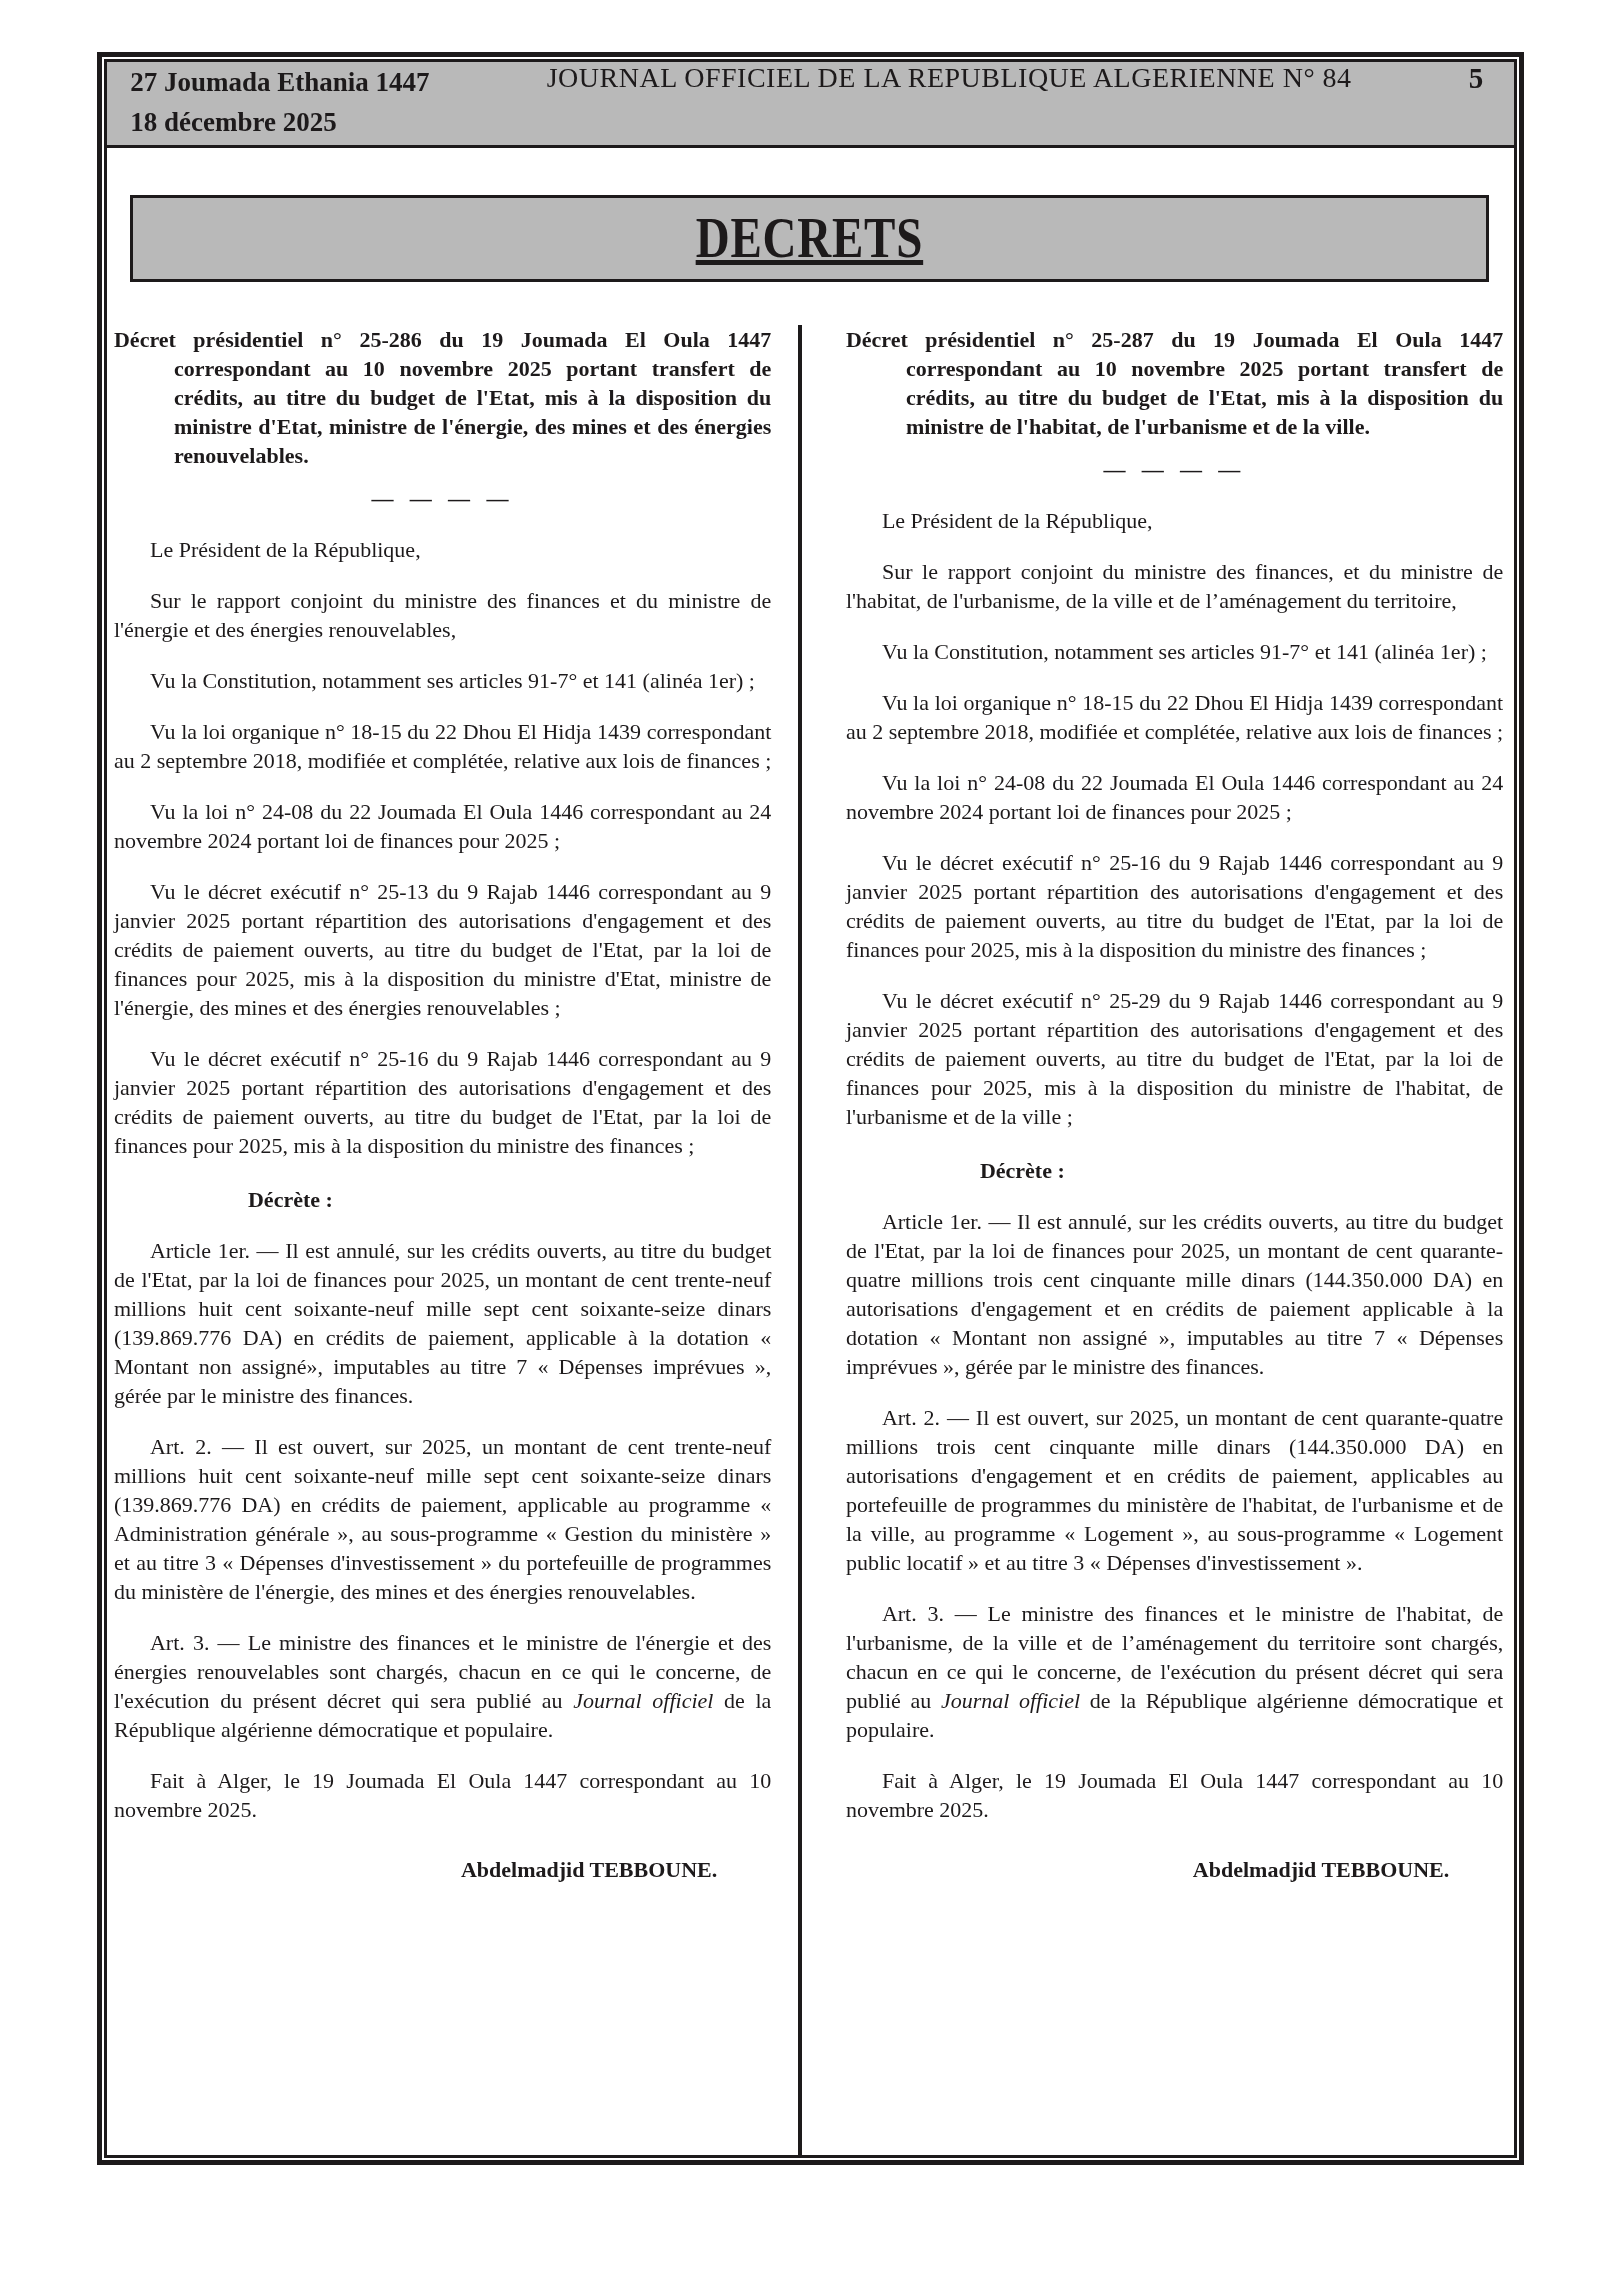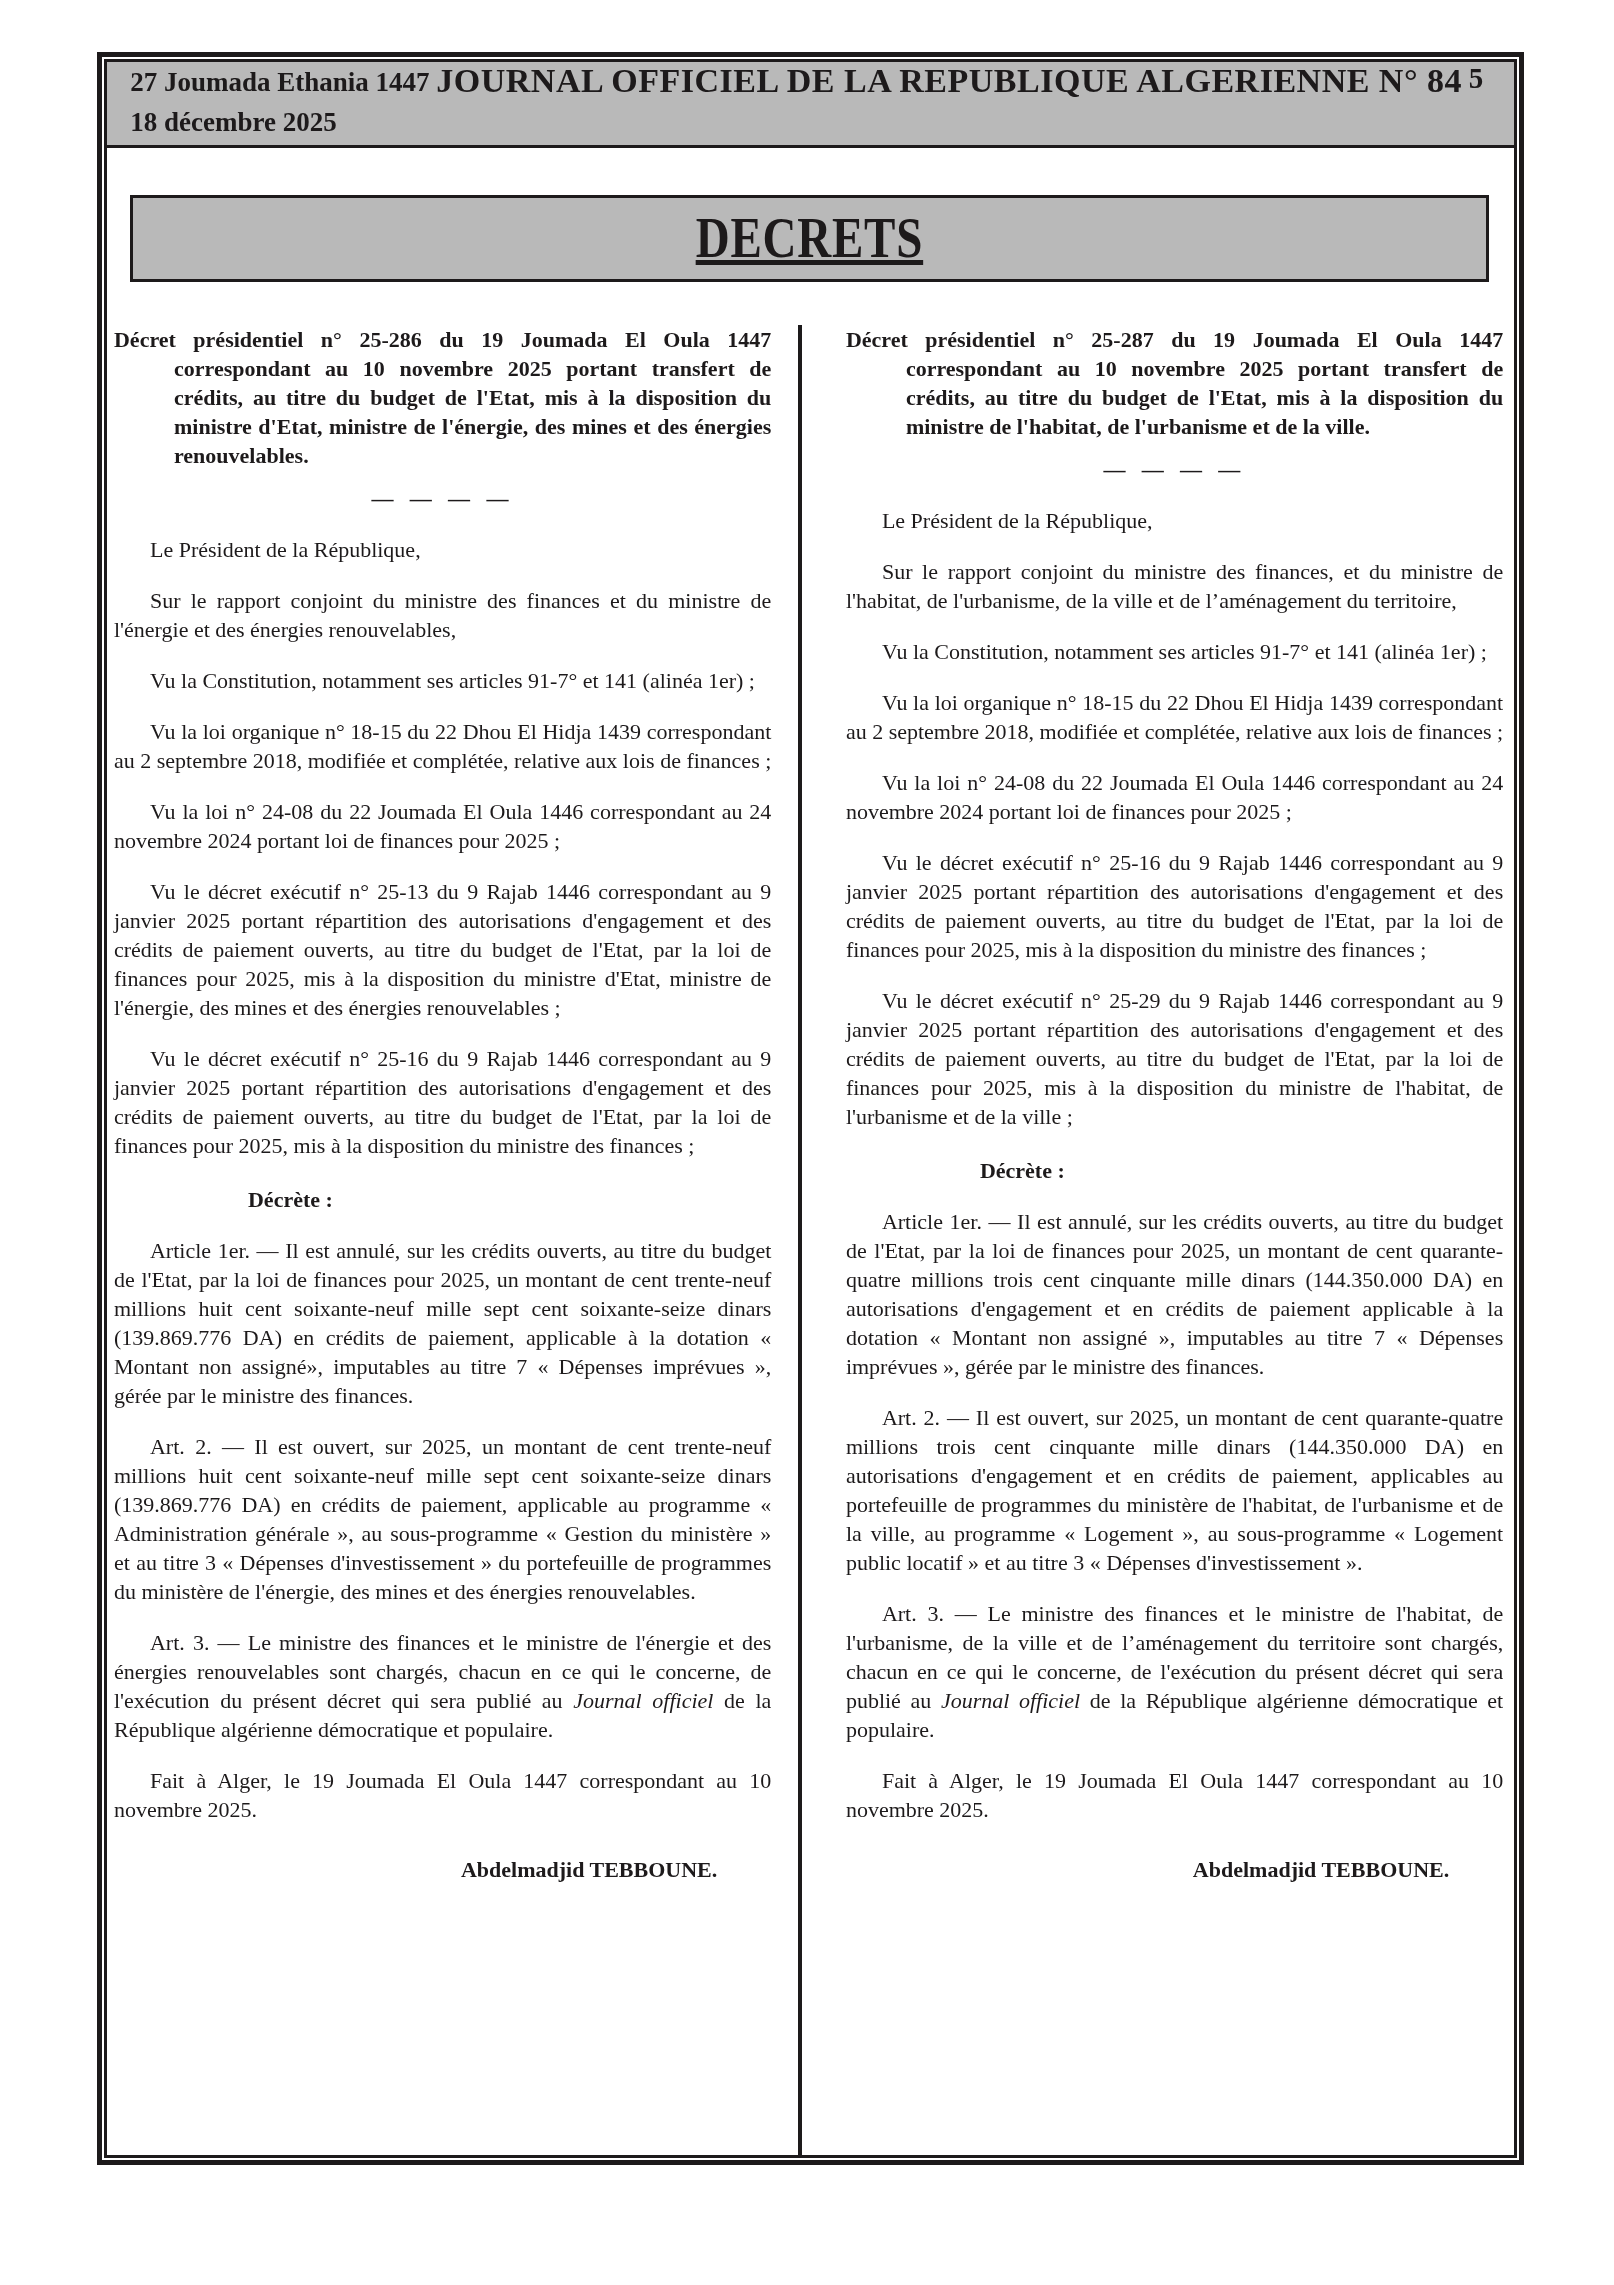--- a/index.html
+++ b/index.html
@@ -23,21 +23,21 @@
   }
   .header-band{
     height:86px;flex:0 0 86px;background:var(--gray);
     border-bottom:3.6px solid var(--ink);
     display:flex;align-items:flex-start;
   }
   .header-left{
     padding-left:23.5px;font-weight:bold;font-size:27px;line-height:40px;white-space:nowrap;
   }
   .header-center{
-    flex:1;text-align:center;font-weight:bold;font-size:34px;letter-spacing:0.5px;
+    flex:1;text-align:center;font-weight:normal;font-size:28px;letter-spacing:0.5px;
   }
   .header-right{
     padding-right:31px;font-weight:bold;font-size:29px;
   }
   .gap{height:47px;flex:0 0 47px;}
   .banner-wrap{padding:0 25px 0 23.5px;flex:0 0 auto;}
   .banner{
     height:87px;border:3.6px solid var(--ink);background:var(--gray);
     display:flex;align-items:center;justify-content:center;text-decoration:underline;
   }

